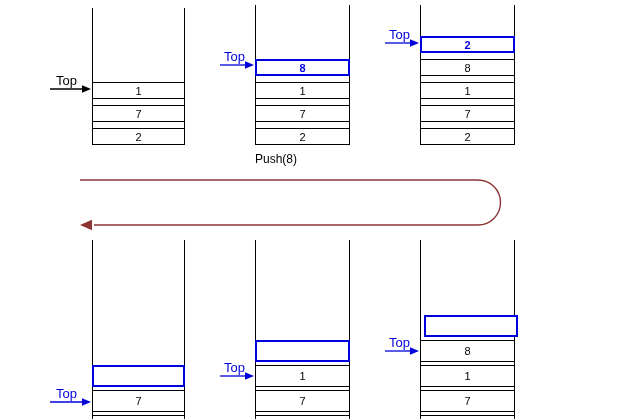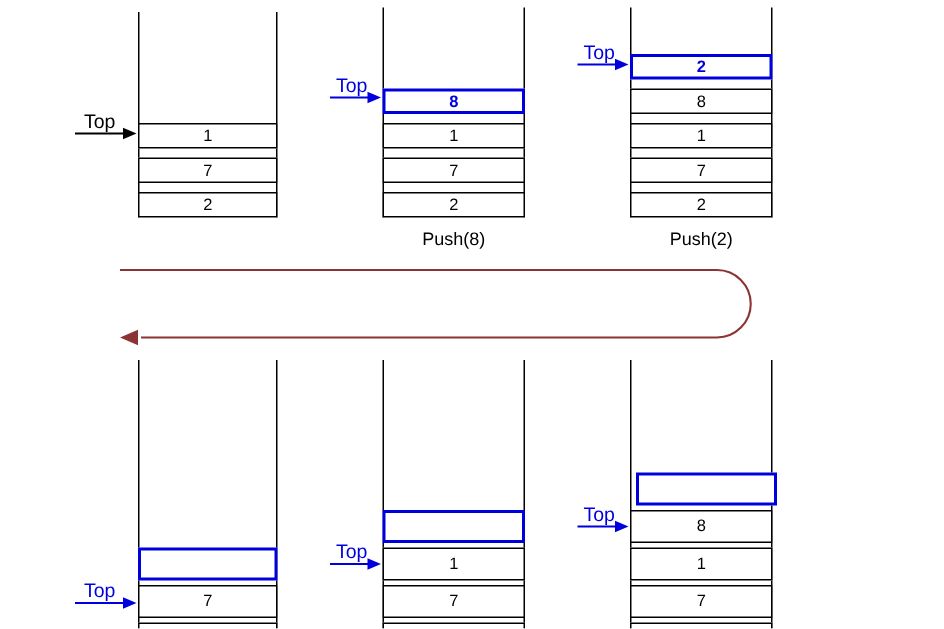--- a/index.html
+++ b/index.html
@@ -16,21 +16,21 @@
     border:1px solid #000;background:#fff;
     display:flex;align-items:center;justify-content:center;
     font-size:11px;color:#000;
   }
   .row-top .cell{height:17px;}
   .row-bottom .cell{height:22px;}
   .cell.hl{border:2px solid #0000dd;color:#0000dd;font-weight:bold;}
   .cell.empty{border:2px solid #0000dd;}
   .toplbl{position:absolute;font-size:13px;color:#0000dd;width:36px;}
   .toplbl.black{color:#000000;}
-  .caption{position:absolute;font-size:12px;color:#000000;text-align:center;}
+  .caption{position:absolute;font-size:12px;color:#000000;text-align:left;}
   .overlay{position:absolute;left:0;top:0;pointer-events:none;}
 </style>
 </head>
 <body>
 
 <div class="page">
 
   <div class="stack row-top" style="left:92px;top:8px;width:93px;height:137px">
     <div class="cell" style="top:74px">1</div>
     <div class="cell" style="top:97px">7</div>
@@ -67,21 +67,20 @@
 
   <div class="stack row-bottom" style="left:420px;top:240px;width:95px;height:179px">
     <div class="cell empty" style="top:75px;left:3px;right:-4px"></div>
     <div class="cell" style="top:100px">8</div>
     <div class="cell" style="top:125px">1</div>
     <div class="cell" style="top:150px">7</div>
     <div class="cell" style="top:175px"></div>
   </div>
 
   <div class="caption" style="left:255px;top:152px;width:95px">Push(8)</div>
-  <div class="caption" style="left:420px;top:152px;width:95px">Push(2)</div>
 
   <div class="toplbl black" style="left:56px;top:73px">Top</div>
   <div class="toplbl" style="left:224px;top:49px">Top</div>
   <div class="toplbl" style="left:389px;top:27px">Top</div>
   <div class="toplbl" style="left:56px;top:386px">Top</div>
   <div class="toplbl" style="left:224px;top:360px">Top</div>
   <div class="toplbl" style="left:389px;top:335px">Top</div>
 
   <svg class="overlay" width="629" height="419" viewBox="0 0 629 419">
 

